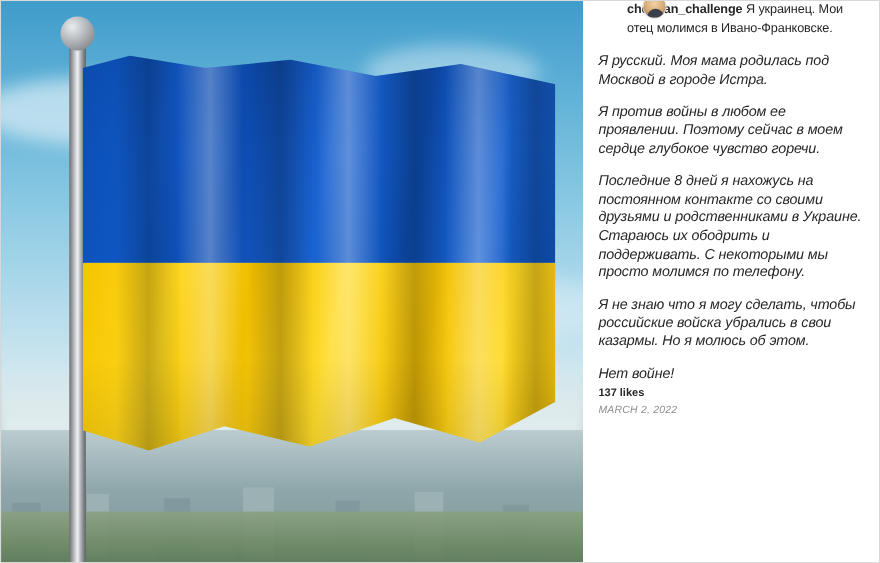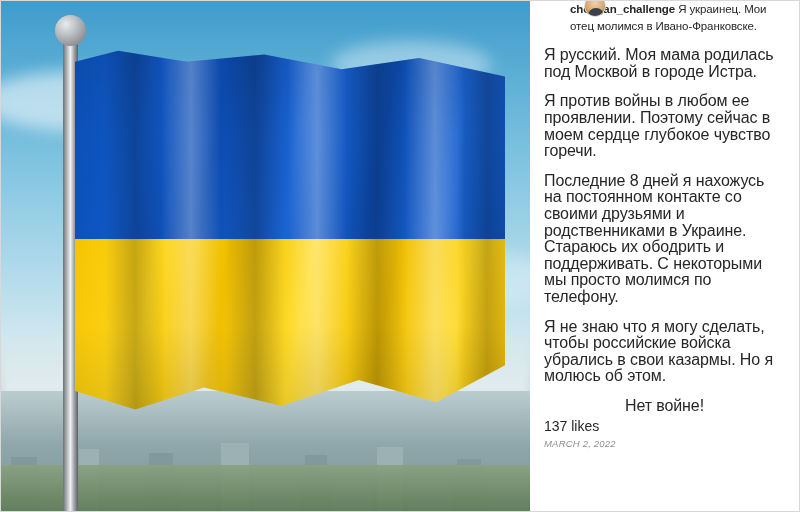--- a/index.html
+++ b/index.html
@@ -193,35 +193,36 @@
     color: #262626;
     letter-spacing: -0.1px;
     word-wrap: break-word;
   }
   .cap-text .uname {
     font-weight: bold;
     color: #262626;
     cursor: pointer;
   }
   .cap-para {
-    font-size: 16px;
+    font-size: 13px;
     line-height: 16.6px;
     color: #262626;
     margin: 0 0 13px 0;
     letter-spacing: -0.1px;
+    font-style: italic;
   }
   .first-para {
     margin: 0 0 13px 0;
   }
   .cap-body {
     margin-top: 0;
   }
   .likes {
-    font-size: 14px;
-    font-weight: normal;
+    font-size: 10px;
+    font-weight: bold;
     color: #262626;
     margin: 4px 0 4px 0;
   }
   .date {
     font-size: 9.5px;
     color: #8e8e8e;
     letter-spacing: 0.2px;
     text-transform: uppercase;
     margin-bottom: 6px;
     font-style: italic;
@@ -293,21 +294,21 @@
         <div class="cap-text first-para">
           <span class="uname">chovgan_challenge</span><span>&nbsp;</span><span>Я украинец. Мои отец молимся в Ивано-Франковске.</span>
         </div>
       </div>
 
       <div class="cap-body">
         <p class="cap-para">Я русский. Моя мама родилась под Москвой в городе Истра.</p>
         <p class="cap-para">Я против войны в любом ее проявлении. Поэтому сейчас в моем сердце глубокое чувство горечи.</p>
         <p class="cap-para">Последние 8 дней я нахожусь на постоянном контакте со своими друзьями и родственниками в Украине. Стараюсь их ободрить и поддерживать. С некоторыми мы просто молимся по телефону.</p>
         <p class="cap-para">Я не знаю что я могу сделать, чтобы российские войска убрались в свои казармы. Но я молюсь об этом.</p>
-        <p class="cap-para" style="margin-bottom:4px;text-align:center;">Нет войне!</p>
+        <p class="cap-para" style="margin-bottom:4px;">Нет войне!</p>
       </div>
 
       <div class="likes">137 likes</div>
       <div class="date">March 2, 2022</div>
     </div>
     <div class="scroll-hint"></div>
   </div>
 
 </div>
 

